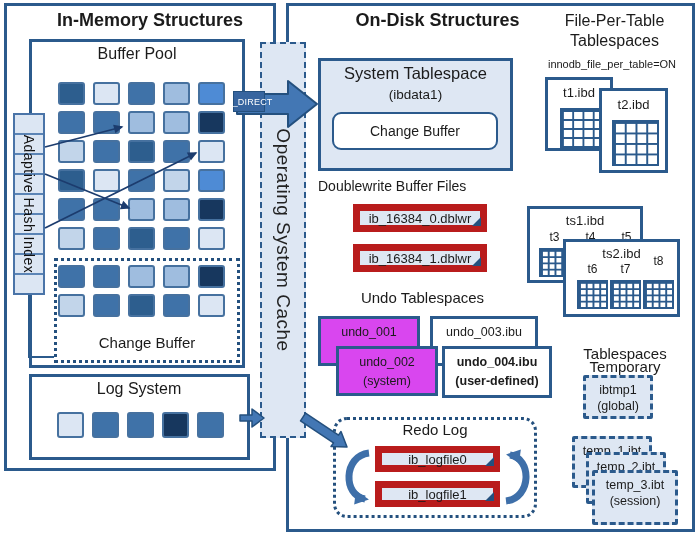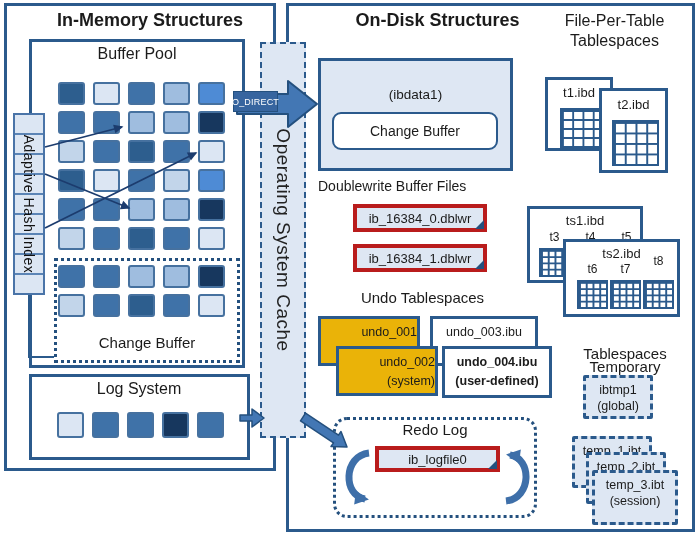--- a/index.html
+++ b/index.html
@@ -15,24 +15,24 @@
   .cell.tall{height:26px;}
   .dotted{border:3px dotted #24507E;z-index:2;}
   .ahi{background:#DCE6F3;border:2px solid #4A74A8;background-image:repeating-linear-gradient(to bottom,transparent 0,transparent 18px,#5B84B5 18px,#5B84B5 20px);z-index:4;}
   .vwrap{position:absolute;display:flex;align-items:center;justify-content:center;box-sizing:border-box;}
   .vwrap>span{transform:rotate(90deg);white-space:nowrap;}
   .oscache{background:#DEE7F3;border:2px dashed #2B5A8C;z-index:10;}
   .oscache-text{font-size:19px;color:#222;letter-spacing:.5px;}
   .ahi-text{font-size:14px;letter-spacing:.5px;color:#111;}
   .stbox{background:#DEE7F3;border:3px solid #2B5A8C;z-index:5;}
   .whitebox{background:#fff;border:2px solid #2B5A8C;border-radius:9px;display:flex;align-items:center;justify-content:center;font-size:14px;z-index:6;}
-  .file{background:#DEE7F3;border:4px solid #b91c1c;display:flex;align-items:center;justify-content:center;font-size:13px;position:absolute;box-sizing:border-box;z-index:5;}
+  .file{background:#DEE7F3;border:7px solid #b91c1c;display:flex;align-items:center;justify-content:center;font-size:13px;position:absolute;box-sizing:border-box;z-index:5;}
   .file::after{content:"";position:absolute;right:-1px;bottom:-1px;width:0;height:0;border-bottom:9px solid #24507E;border-left:9px solid transparent;}
   .ubox{border:3px solid #2B5A8C;display:flex;flex-direction:column;align-items:center;padding-top:5px;gap:2px;font-size:12.5px;line-height:1.35;}
-  .ubox.sys{background:#eab308;align-items:flex-end;}
+  .ubox.sys{background:#d946ef;}
   .ubox.usr{background:#fff;}
   .tblbox{background:#fff;border:3px solid #2B5A8C;}
   .tgrid{position:absolute;background:#fff;border:2px solid #2B5A8C;box-sizing:border-box;background-image:linear-gradient(to right,#2B5A8C 2px,transparent 2px),linear-gradient(to bottom,#2B5A8C 2px,transparent 2px);background-size:25% 25%;}
   .tlabel{position:absolute;font-size:12px;text-align:center;}
   .dashbox{background:#DEE7F3;border:3px dashed #2B5A8C;border-radius:2px;display:flex;flex-direction:column;align-items:center;padding-top:5px;gap:2px;font-size:12.5px;}
   .redobox{border:3px dotted #24507E;border-radius:14px;background:#fff;z-index:4;}
   .odlabel{background:#37659F;border:1px solid #24507E;color:#fff;font-size:9px;display:flex;align-items:center;justify-content:center;z-index:31;letter-spacing:.2px;}
   svg.overlay{position:absolute;left:0;top:0;z-index:30;pointer-events:none;}
 </style>
 </head>
@@ -109,20 +109,21 @@
   </div>
 
   <div class="abs oscache vwrap" style="left:260px;top:42px;width:46px;height:396px;">
     <span class="oscache-text">Operating System Cache</span>
   </div>
 
   <div class="abs panel" style="left:286px;top:3px;width:409px;height:529px;"></div>
   <div class="abs t-main" style="left:330px;top:10px;width:215px;height:24px;">On-Disk Structures</div>
 
   <div class="abs stbox" style="left:318px;top:58px;width:195px;height:113px;"></div>
+  <div class="abs" style="left:323px;top:64px;width:185px;height:22px;font-size:16.5px;text-align:center;z-index:6;">System Tablespace</div>
   <div class="abs" style="left:323px;top:87px;width:185px;height:17px;font-size:13.5px;text-align:center;z-index:6;">(ibdata1)</div>
   <div class="abs whitebox" style="left:332px;top:112px;width:166px;height:38px;">Change Buffer</div>
 
   <div class="abs" style="left:318px;top:178px;width:172px;height:17px;font-size:14px;text-align:left;z-index:3;">Doublewrite Buffer Files</div>
   <div class="file" style="left:353px;top:204px;width:134px;height:28px;">ib_16384_0.dblwr</div>
   <div class="file" style="left:353px;top:244px;width:134px;height:28px;">ib_16384_1.dblwr</div>
 
   <div class="abs t-sub15" style="left:340px;top:289px;width:165px;height:17px;z-index:3;">Undo Tablespaces</div>
   <div class="abs ubox sys" style="left:318px;top:316px;width:102px;height:50px;z-index:5;">
     <span>undo_001</span>
@@ -137,23 +138,25 @@
     <span>(system)</span>
   </div>
   <div class="abs ubox usr" style="left:442px;top:346px;width:110px;height:52px;z-index:6;font-weight:bold;">
     <span>undo_004.ibu</span>
     <span>(user-defined)</span>
   </div>
 
   <div class="abs redobox" style="left:333px;top:417px;width:204px;height:101px;"></div>
   <div class="abs t-sub15" style="left:365px;top:421px;width:140px;height:18px;z-index:5;">Redo Log</div>
   <div class="file" style="left:375px;top:446px;width:125px;height:26px;">ib_logfile0</div>
+  <div class="file" style="left:375px;top:481px;width:125px;height:26px;">ib_logfile1</div>
 
   <div class="abs" style="left:537px;top:12px;width:155px;height:21px;font-size:16px;text-align:center;z-index:3;">File-Per-Table</div>
   <div class="abs" style="left:537px;top:32px;width:155px;height:21px;font-size:16px;text-align:center;z-index:3;">Tablespaces</div>
+  <div class="abs" style="left:523px;top:58px;width:178px;height:13px;font-size:11px;text-align:center;z-index:3;">innodb_file_per_table=ON</div>
   <div class="abs tblbox" style="left:545px;top:77px;width:68px;height:74px;z-index:5;">
     <div class="tlabel" style="left:0;top:5px;width:100%;font-size:13px;">t1.ibd</div>
     <div class="tgrid" style="left:12px;top:28px;width:45px;height:40px;"></div>
   </div>
   <div class="abs tblbox" style="left:599px;top:88px;width:69px;height:85px;z-index:6;">
     <div class="tlabel" style="left:0;top:6px;width:100%;font-size:13px;">t2.ibd</div>
     <div class="tgrid" style="left:10px;top:29px;width:47px;height:46px;"></div>
   </div>
 
   <div class="abs tblbox" style="left:527px;top:206px;width:116px;height:77px;z-index:5;">
@@ -185,21 +188,21 @@
     <span>temp_1.ibt</span>
   </div>
   <div class="abs dashbox" style="left:586px;top:452px;width:80px;height:52px;z-index:6;">
     <span>temp_2.ibt</span>
   </div>
   <div class="abs dashbox" style="left:592px;top:470px;width:86px;height:55px;z-index:7;">
     <span>temp_3.ibt</span>
     <span>(session)</span>
   </div>
 
-  <div class="abs odlabel" style="left:233px;top:91px;width:45px;height:21px;text-align:center;">O_DIRECT</div>
+  <div class="abs odlabel" style="left:233px;top:91px;width:32px;height:21px;text-align:center;">O_DIRECT</div>
 
   <svg class="overlay" width="700" height="538" viewBox="0 0 700 538">
     <defs>
       <marker id="mA" markerWidth="12" markerHeight="12" refX="9" refY="6" orient="auto" markerUnits="userSpaceOnUse">
         <path d="M1,1.5 L10.5,6 L1,10.5 Z" fill="#1C3C6E"></path>
       </marker>
       <marker id="mC" markerWidth="20" markerHeight="20" refX="12" refY="9" orient="auto" markerUnits="userSpaceOnUse">
         <path d="M2,2 L16,9 L2,16 Z" fill="#3E6FA9"></path>
       </marker>
     </defs>

